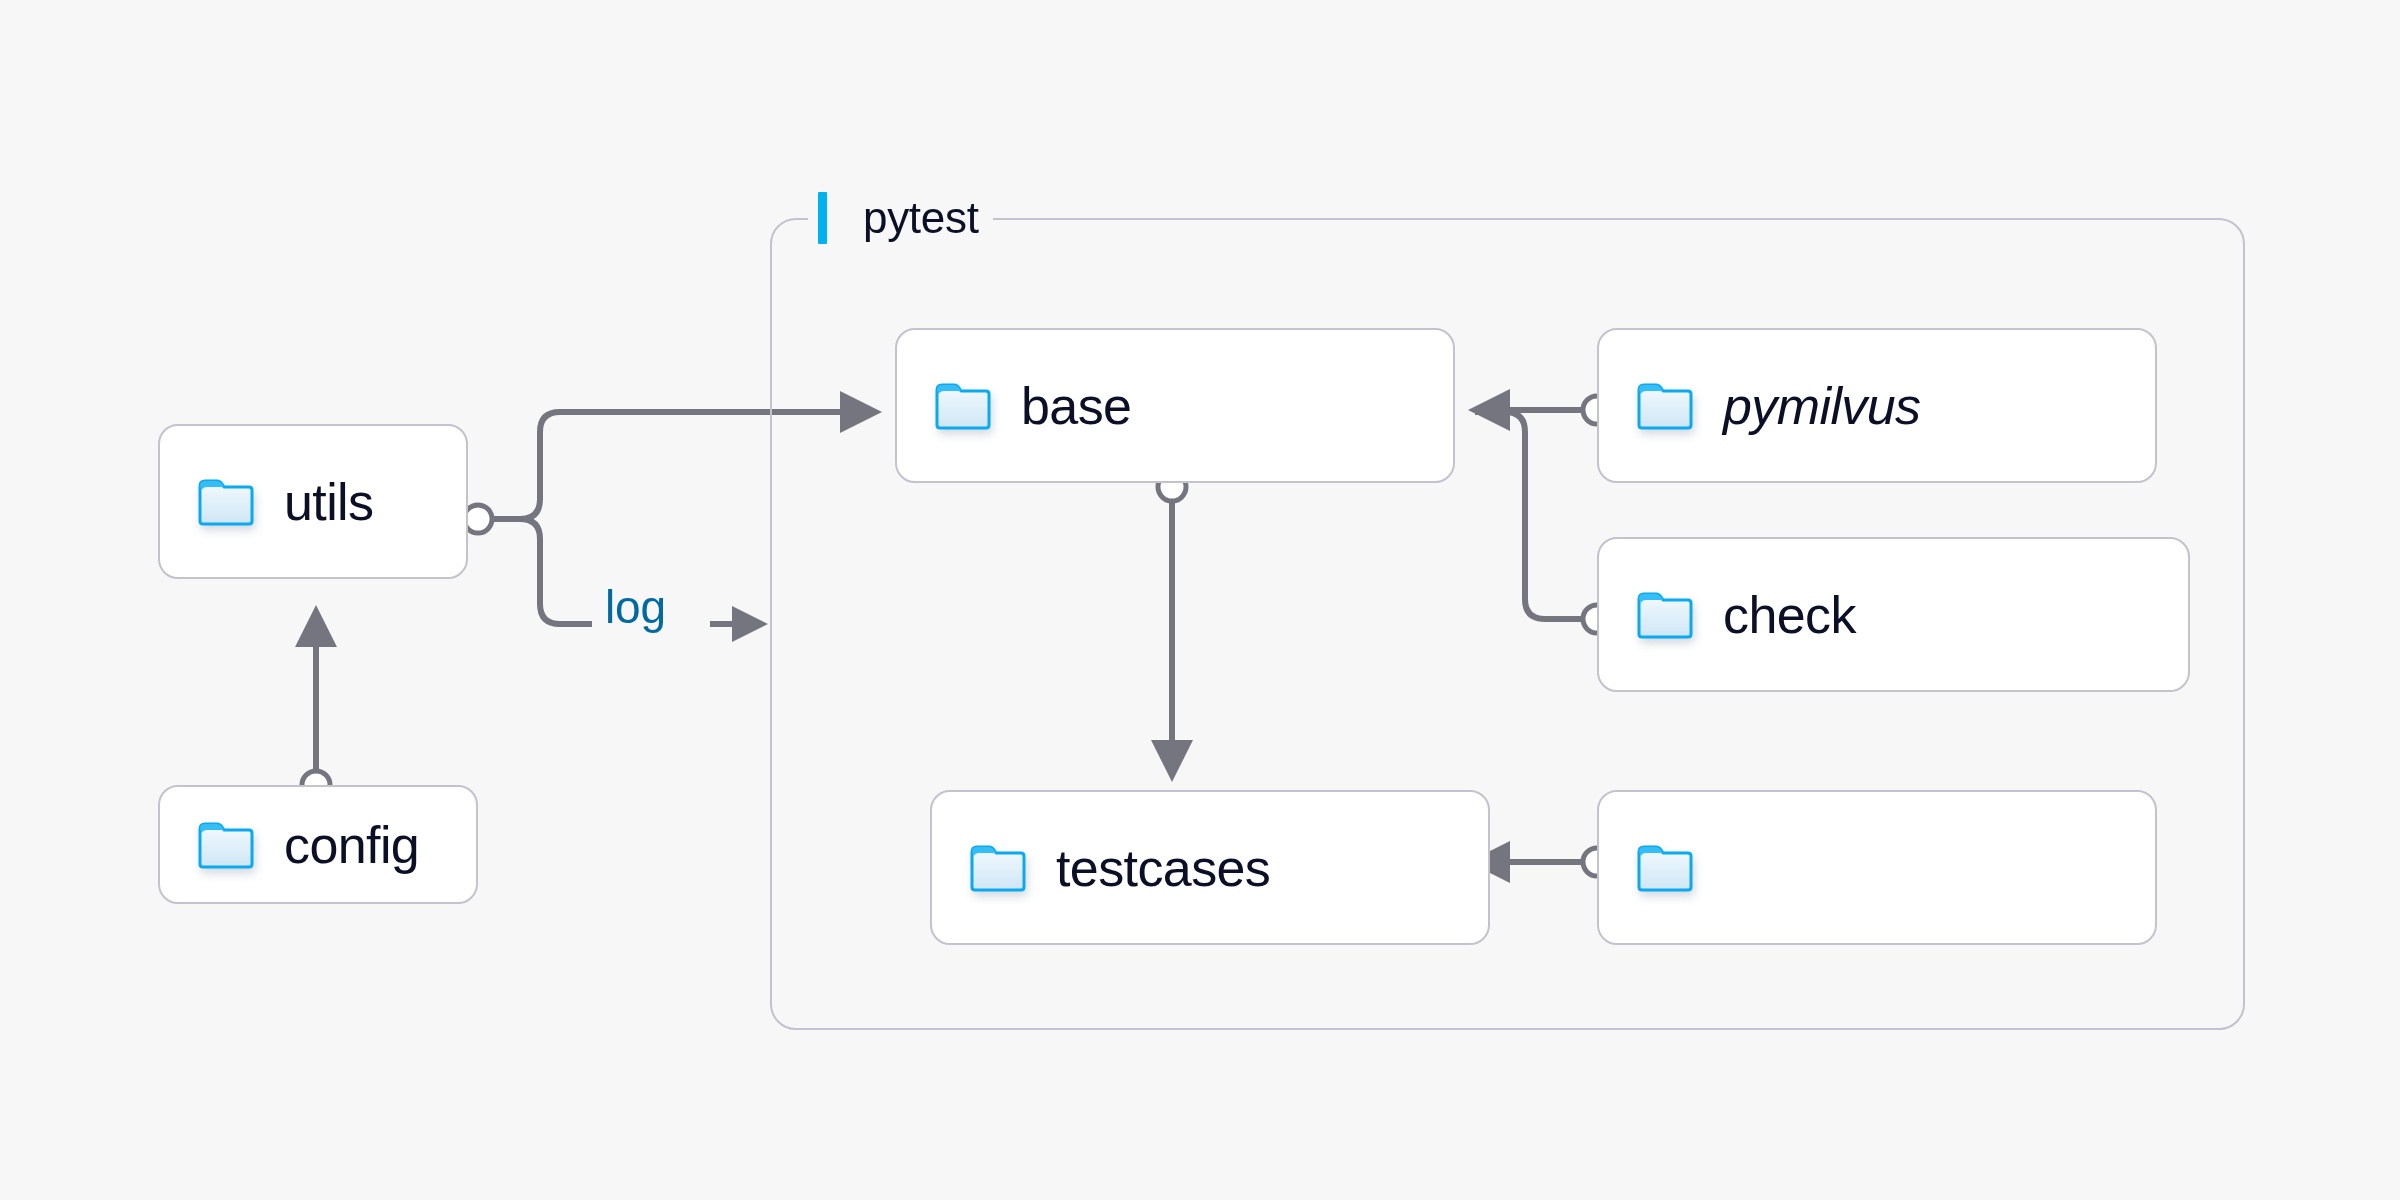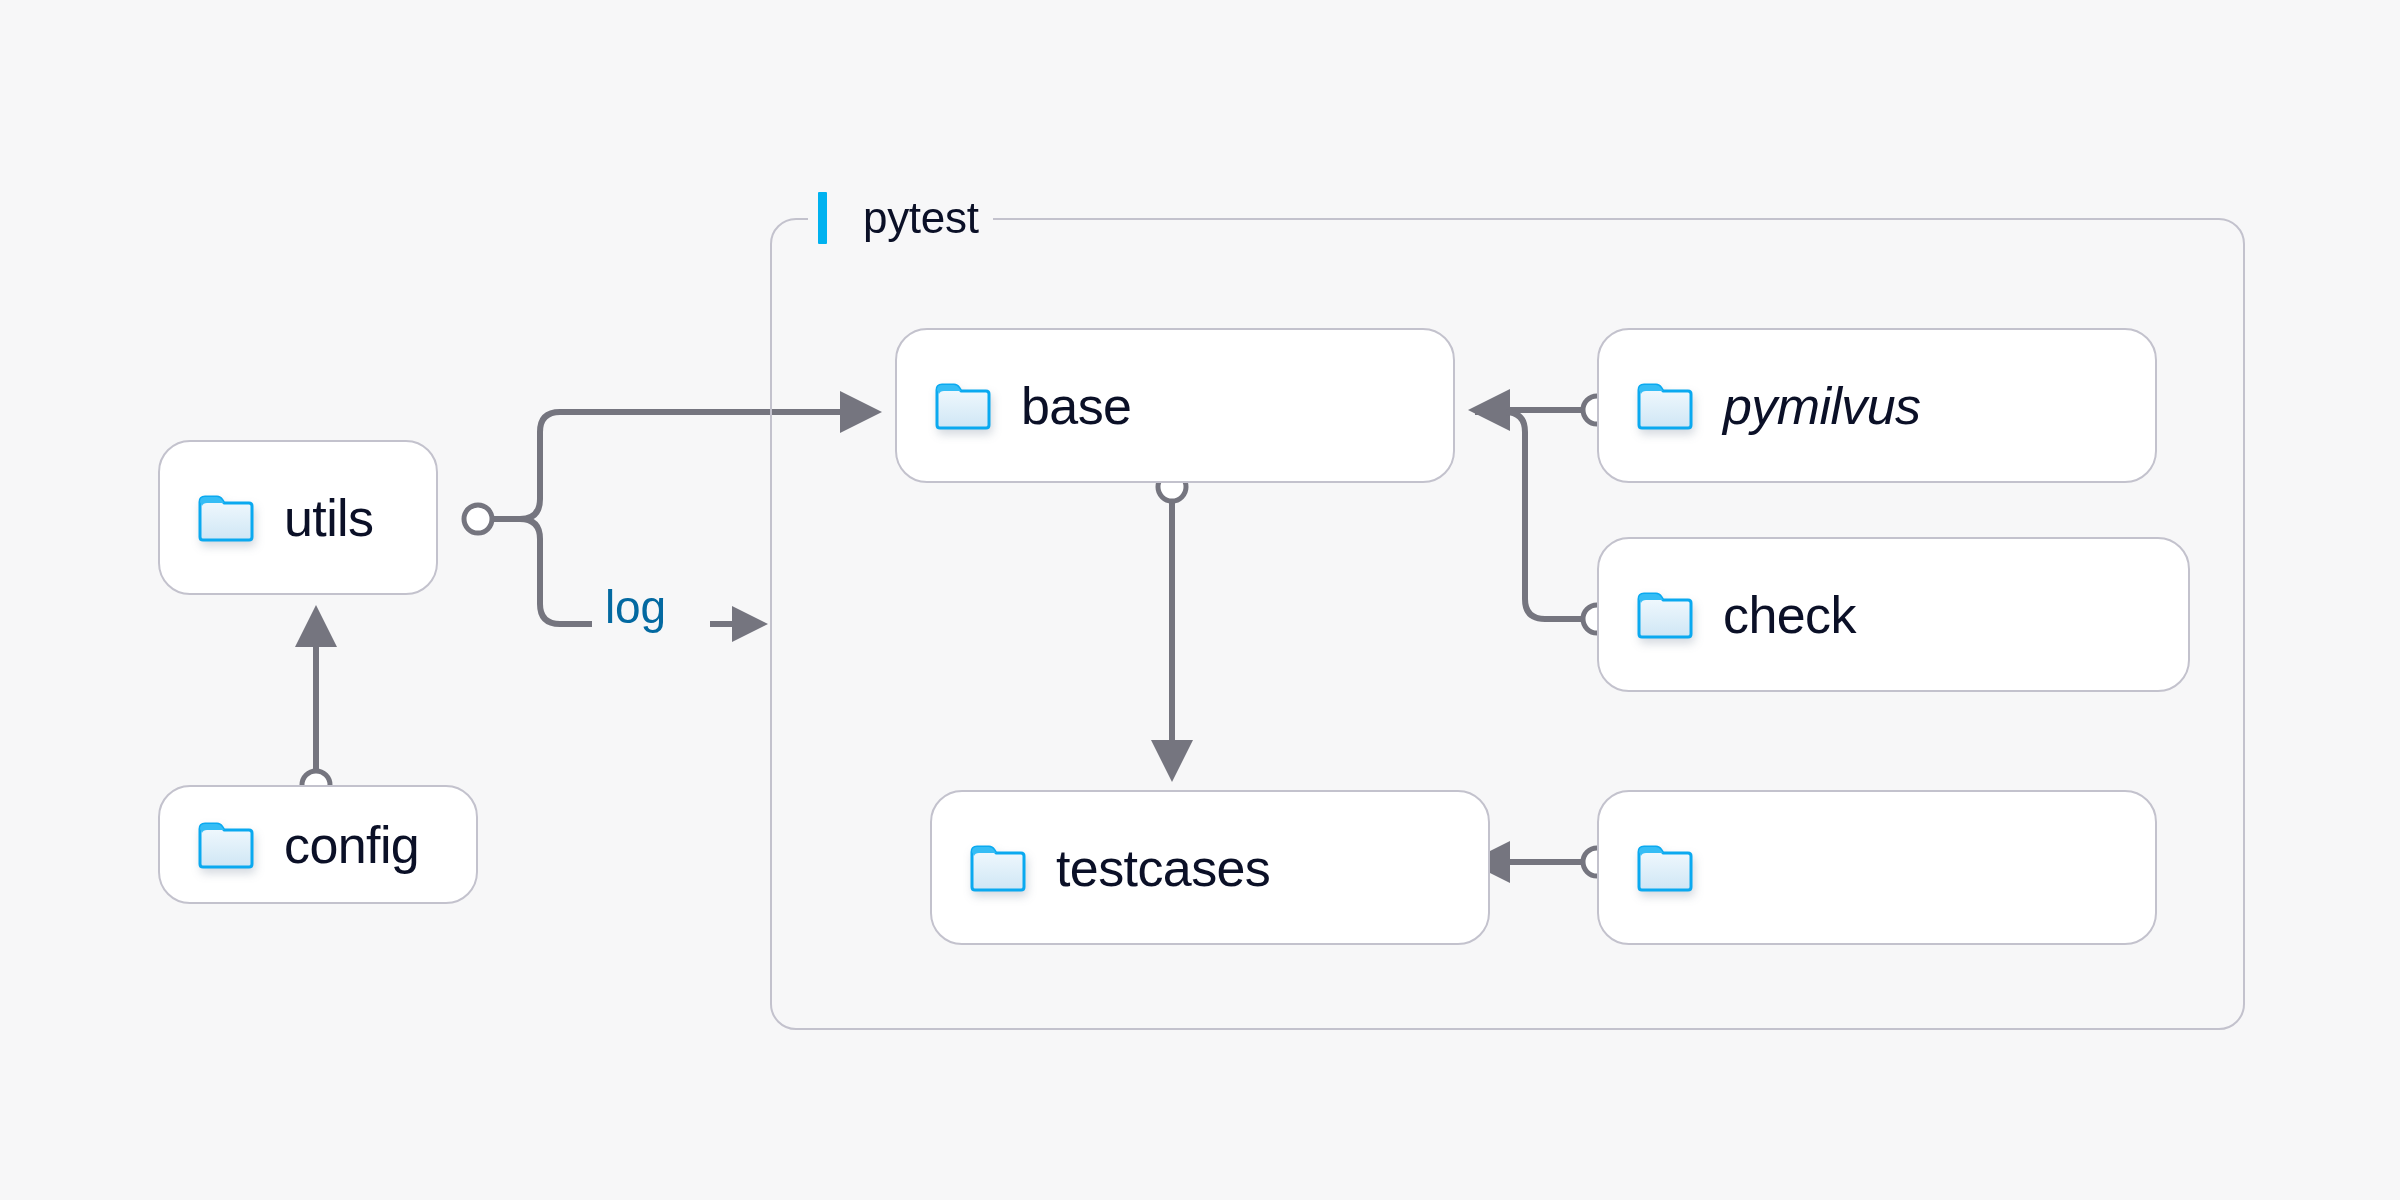--- a/index.html
+++ b/index.html
@@ -56,21 +56,21 @@
     letter-spacing: -0.3px;
     white-space: nowrap;
   }
 
   
   .node {
     position: absolute;
     box-sizing: border-box;
     background: #ffffff;
     border: 2px solid #c3c2cd;
-    border-radius: 32px;
+    border-radius: 20px;
     display: flex;
     align-items: center;
     padding-left: 38px;
     gap: 30px;
   }
   .node-label {
     font-size: 52px;
     color: #0b1027;
     font-weight: 400;
     letter-spacing: -0.6px;
@@ -137,21 +137,21 @@
     <circle cx="1597" cy="619" r="14" fill="#ffffff" stroke="#75757f" stroke-width="5"></circle>
     <circle cx="1597" cy="862" r="14" fill="#ffffff" stroke="#75757f" stroke-width="5"></circle>
   </svg>
 
   <div class="group-box" style="left:770px; top:218px; width:1475px; height:812px;"></div>
   <div class="group-label" style="left:808px; top:188px;">
     <span class="group-label-bar"></span>
     <span class="group-label-text">pytest</span>
   </div>
 
-  <div class="node" style="left:158px; top:440px; width:280px; height:155px;">
+  <div class="node" style="left:158px; top:424px; width:310px; height:155px;">
     <span class="folder-icon">
       <svg viewBox="0 0 56 48" xmlns="http://www.w3.org/2000/svg">
         <path d="M2 8 Q2 3 7 3 L19 3 Q22 3 24 6 L26 9 L51 9 Q54 9 54 12 L54 43 Q54 46 51 46 L5 46 Q2 46 2 43 Z" fill="url(#fold-grad)" stroke="#0aa9f0" stroke-width="3" stroke-linejoin="round"></path>
         <path d="M2 8 Q2 3 7 3 L19 3 Q22 3 24 6 L26 9 L9 9 Q5 9 4 12 Z" fill="#35bdf5"></path>
       </svg>
     </span>
     <span class="node-label">utils</span>
   </div>
 
   <div class="node" style="left:158px; top:785px; width:320px; height:119px;">

